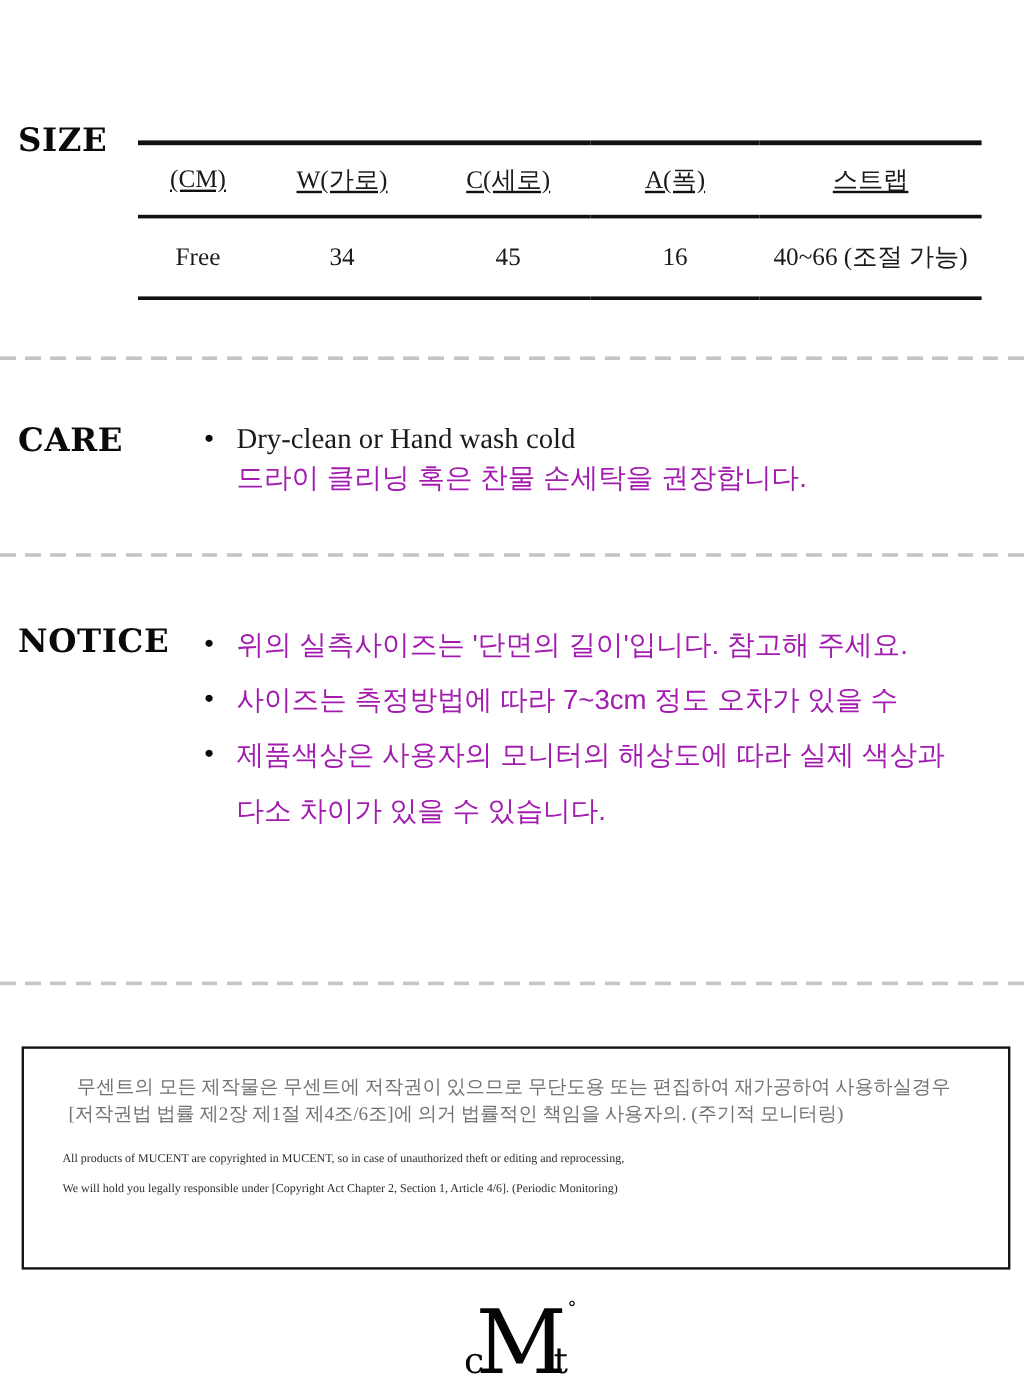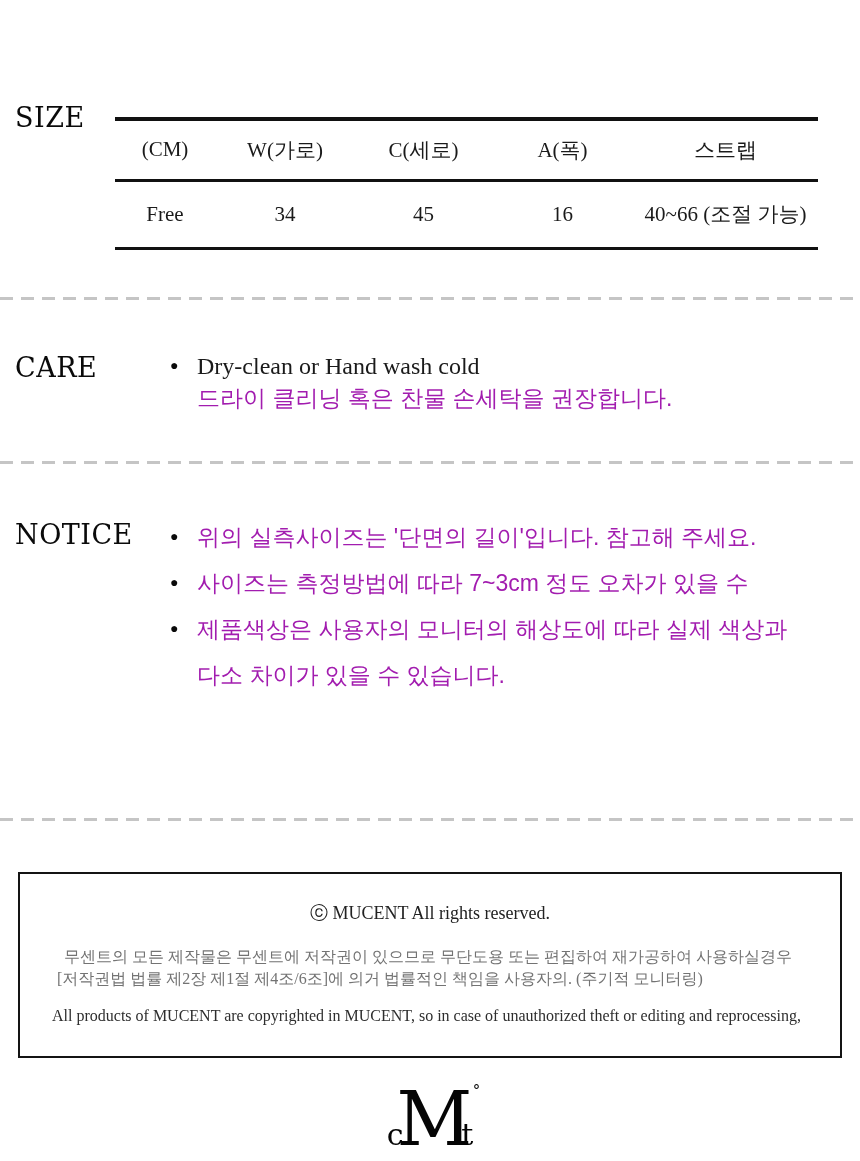--- a/index.html
+++ b/index.html
@@ -7,34 +7,34 @@
     width:860px; height:1161px; position:relative;
     background:#ffffff; color:#111;
     font-family:"Liberation Serif","DejaVu Serif",serif;
     overflow:hidden;
   }
 
   
   .section-label {
     position:absolute; left:15px; margin:0;
     font-family:"DejaVu Serif","Liberation Serif",serif;
-    font-weight:normal; font-size:27px; line-height:1; color:#0a0a0a;
+    font-weight:bold; font-size:27px; line-height:1; color:#0a0a0a;
     letter-spacing:0.5px;
   }
   #size-label   { top:104px; }
   #care-label   { top:354px; }
   #notice-label { top:521px; }
 
   
   .size-table {
     position:absolute; left:115px; top:117px; width:703px;
     border-collapse:collapse; table-layout:fixed;
     border-top:4px solid #111; border-bottom:3px solid #111;
   }
-  .size-table thead tr { height:61px; border-bottom:3px solid #111; }
+  .size-table thead tr { height:61px; border-bottom:3px solid #111;text-decoration:underline; }
   .size-table tbody tr { height:68px; }
   .size-table th, .size-table td {
     text-align:center; vertical-align:middle;
     font-weight:normal; font-size:21px; color:#1a1a1a;
     padding:0; overflow:hidden; white-space:nowrap;
   }
 
   
   .divider {
     position:absolute; left:0; width:860px; height:3px; border:0; margin:0;
@@ -62,21 +62,21 @@
     position:absolute; left:18px; top:872px; width:824px; height:186px;
     border:2px solid #141414; box-sizing:border-box; background:#fff;
   }
   .rights-line {
     margin:28px 0 0 0; text-align:center;
     font-size:18px; line-height:22px; color:#222;
   }
   .ko-copy { margin:22px 0 0 0; font-size:16px; line-height:22px; color:#737373; }
   .ko-copy .l1 { margin-left:44px; }
   .ko-copy .l2 { margin-left:37px; }
-  .en-copy { margin:13px 0 0 0; font-size:16px; line-height:25px; color:#2e2e2e; }
+  .en-copy { margin:13px 0 0 0; font-size:10px; line-height:25px; color:#2e2e2e; }
   .en-copy .l1, .en-copy .l2 { margin-left:32px; }
   .ko-copy div, .en-copy div { white-space:nowrap; }
 
   
   .logo-wrap { position:absolute; left:0; top:1082px; width:860px; text-align:center; }
   .logo-inner {
     position:relative; display:inline-block;
     font-family:"DejaVu Serif","Liberation Serif",serif; color:#050505; line-height:74px;
   }
   .logo-c { font-size:30px; vertical-align:baseline; }
@@ -143,27 +143,27 @@
   <div class="b-line">
     <span class="bullet">●</span>
     <span class="txt-ko">제품색상은 사용자의 모니터의 해상도에 따라 실제 색상과</span>
   </div>
   <div class="cont-line txt-ko">다소 차이가 있을 수 있습니다.</div>
 </div>
 
 <div id="divider-3" class="divider"></div>
 
 <div class="copyright-box">
-  <p class="rights-line">ⓒ MUCENT All rights reserved.</p>
   <div class="ko-copy">
     <div class="l1">무센트의 모든 제작물은 무센트에 저작권이 있으므로 무단도용 또는 편집하여 재가공하여 사용하실경우</div>
     <div class="l2">[저작권법 법률 제2장 제1절 제4조/6조]에 의거 법률적인 책임을 사용자의. (주기적 모니터링)</div>
   </div>
   <div class="en-copy">
     <div class="l1">All products of MUCENT are copyrighted in MUCENT, so in case of unauthorized theft or editing and reprocessing,</div>
+    <div class="l2">We will hold you legally responsible under [Copyright Act Chapter 2, Section 1, Article 4/6]. (Periodic Monitoring)</div>
   </div>
 </div>
 
 <div class="logo-wrap">
   <span class="logo-inner">
     <span class="logo-c">c</span><span class="logo-m">M</span><span class="logo-t">t</span>
     <span class="logo-deg">°</span>
   </span>
 </div>
 

